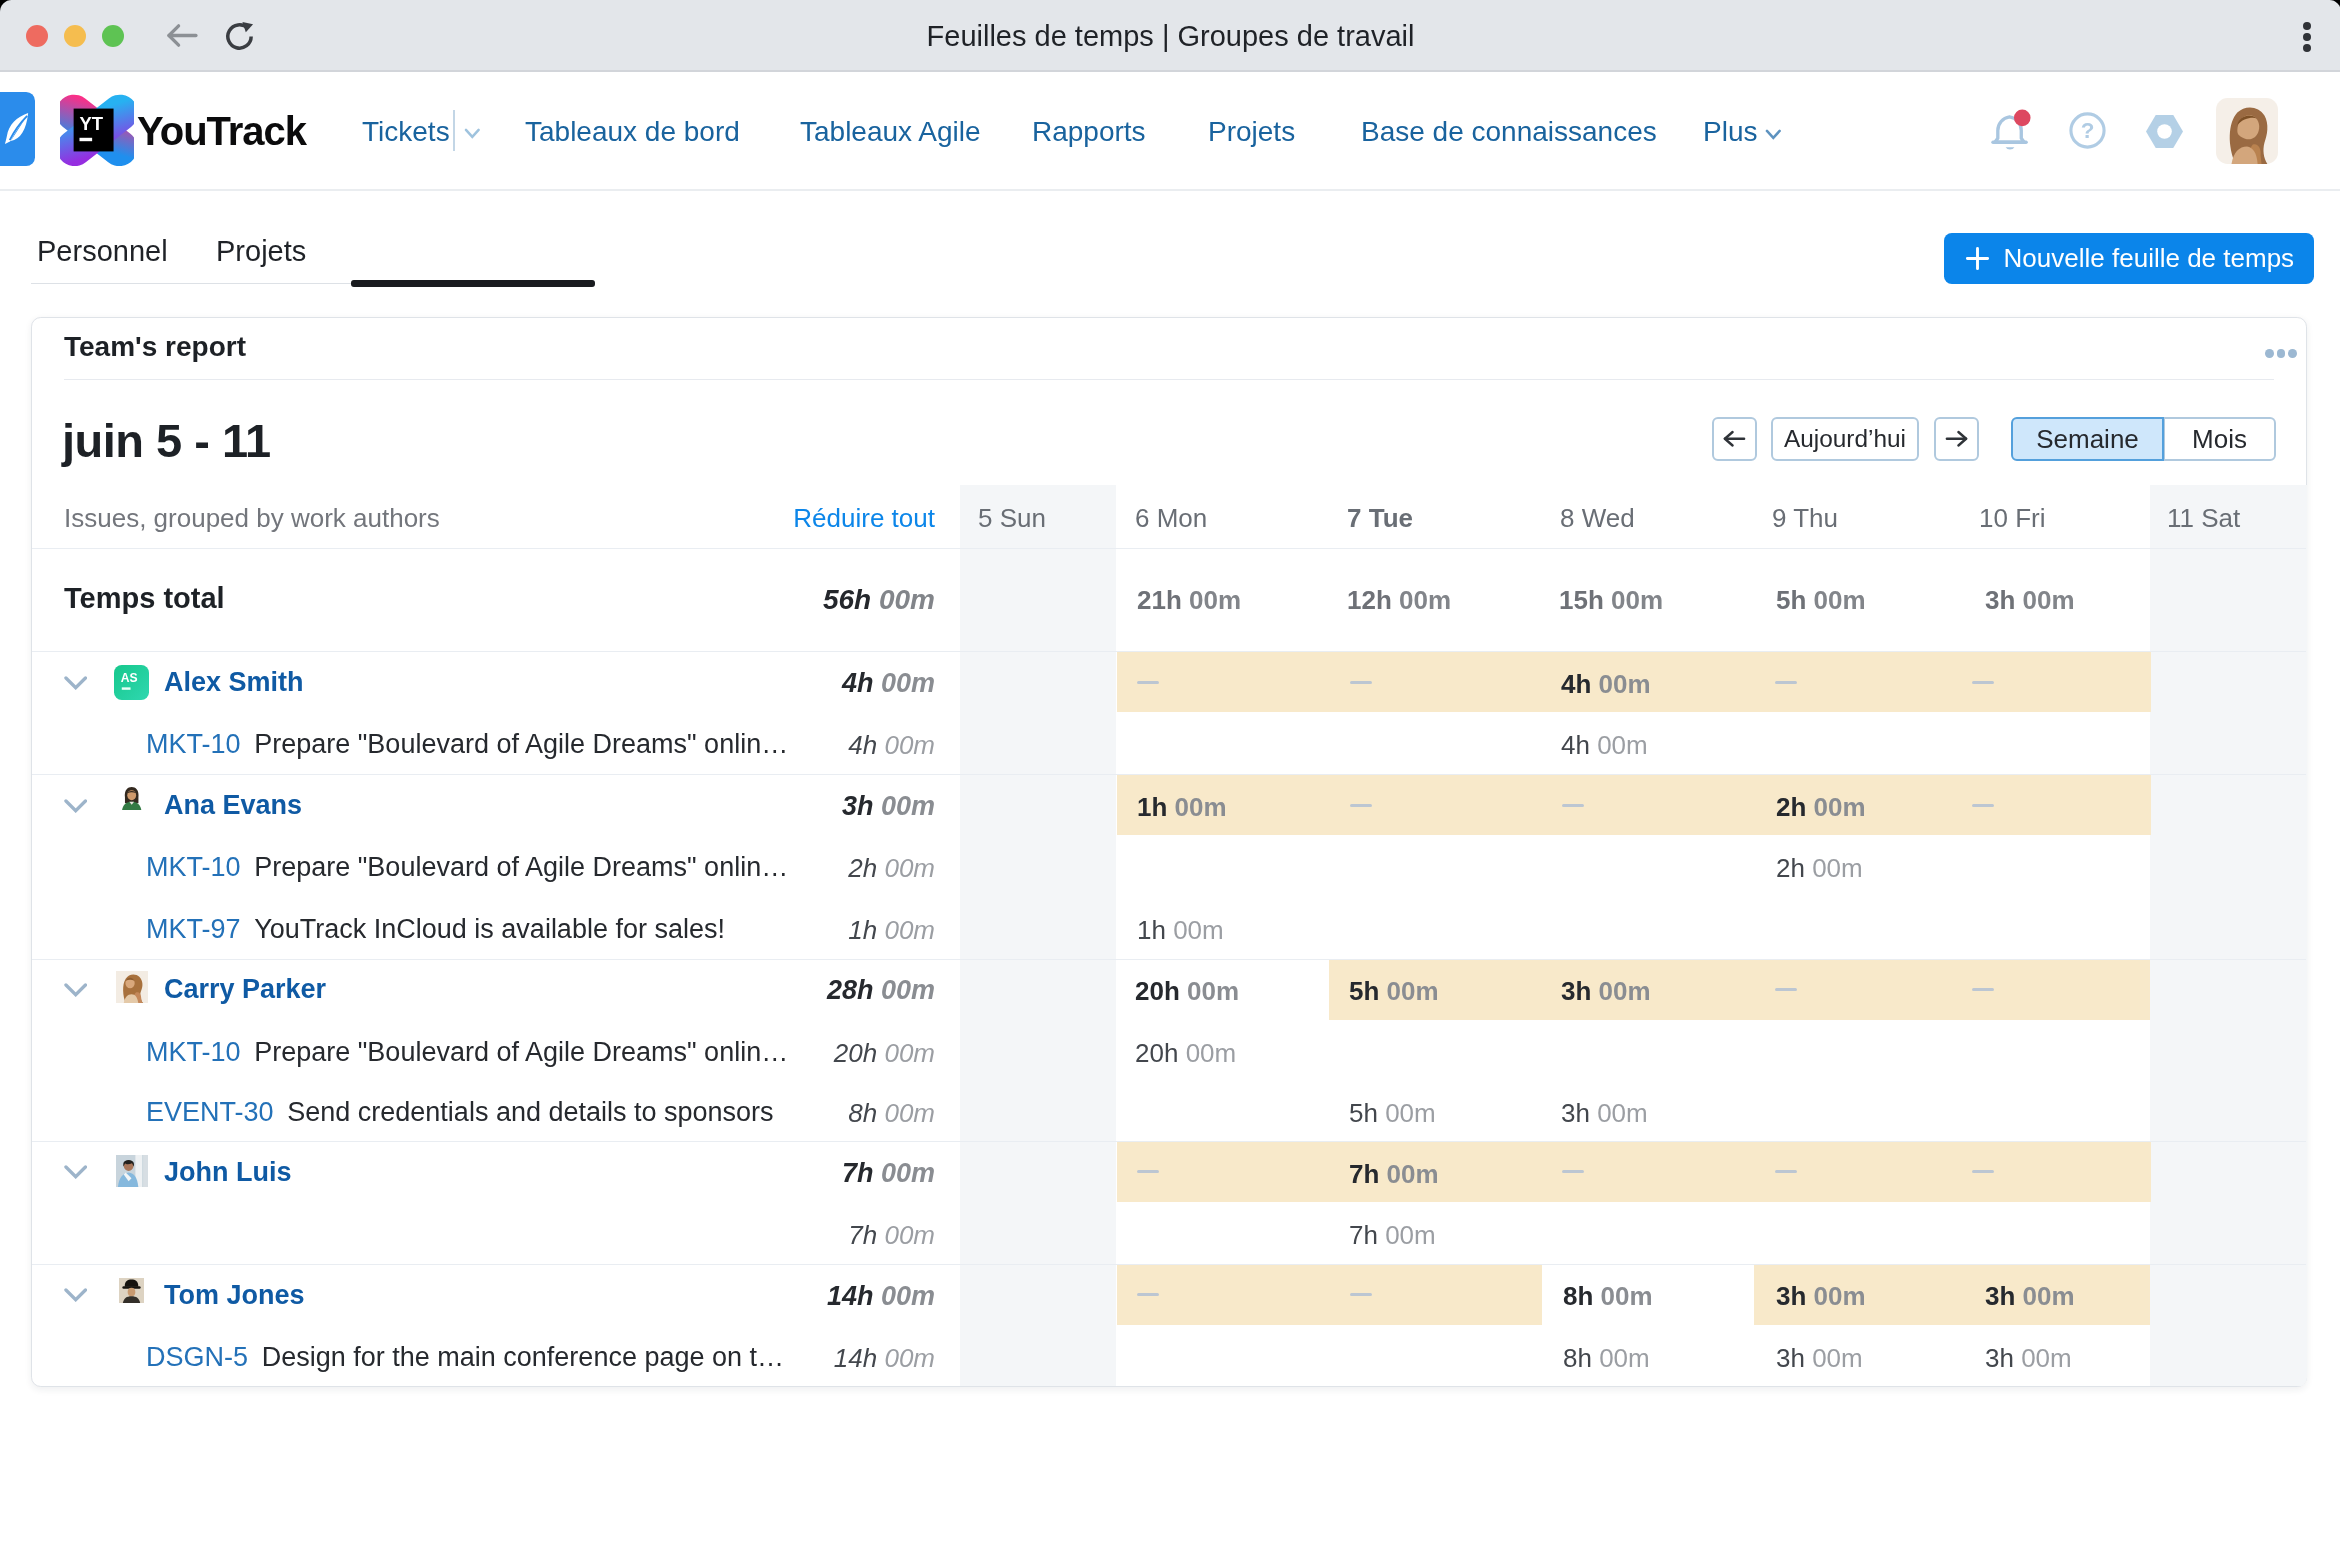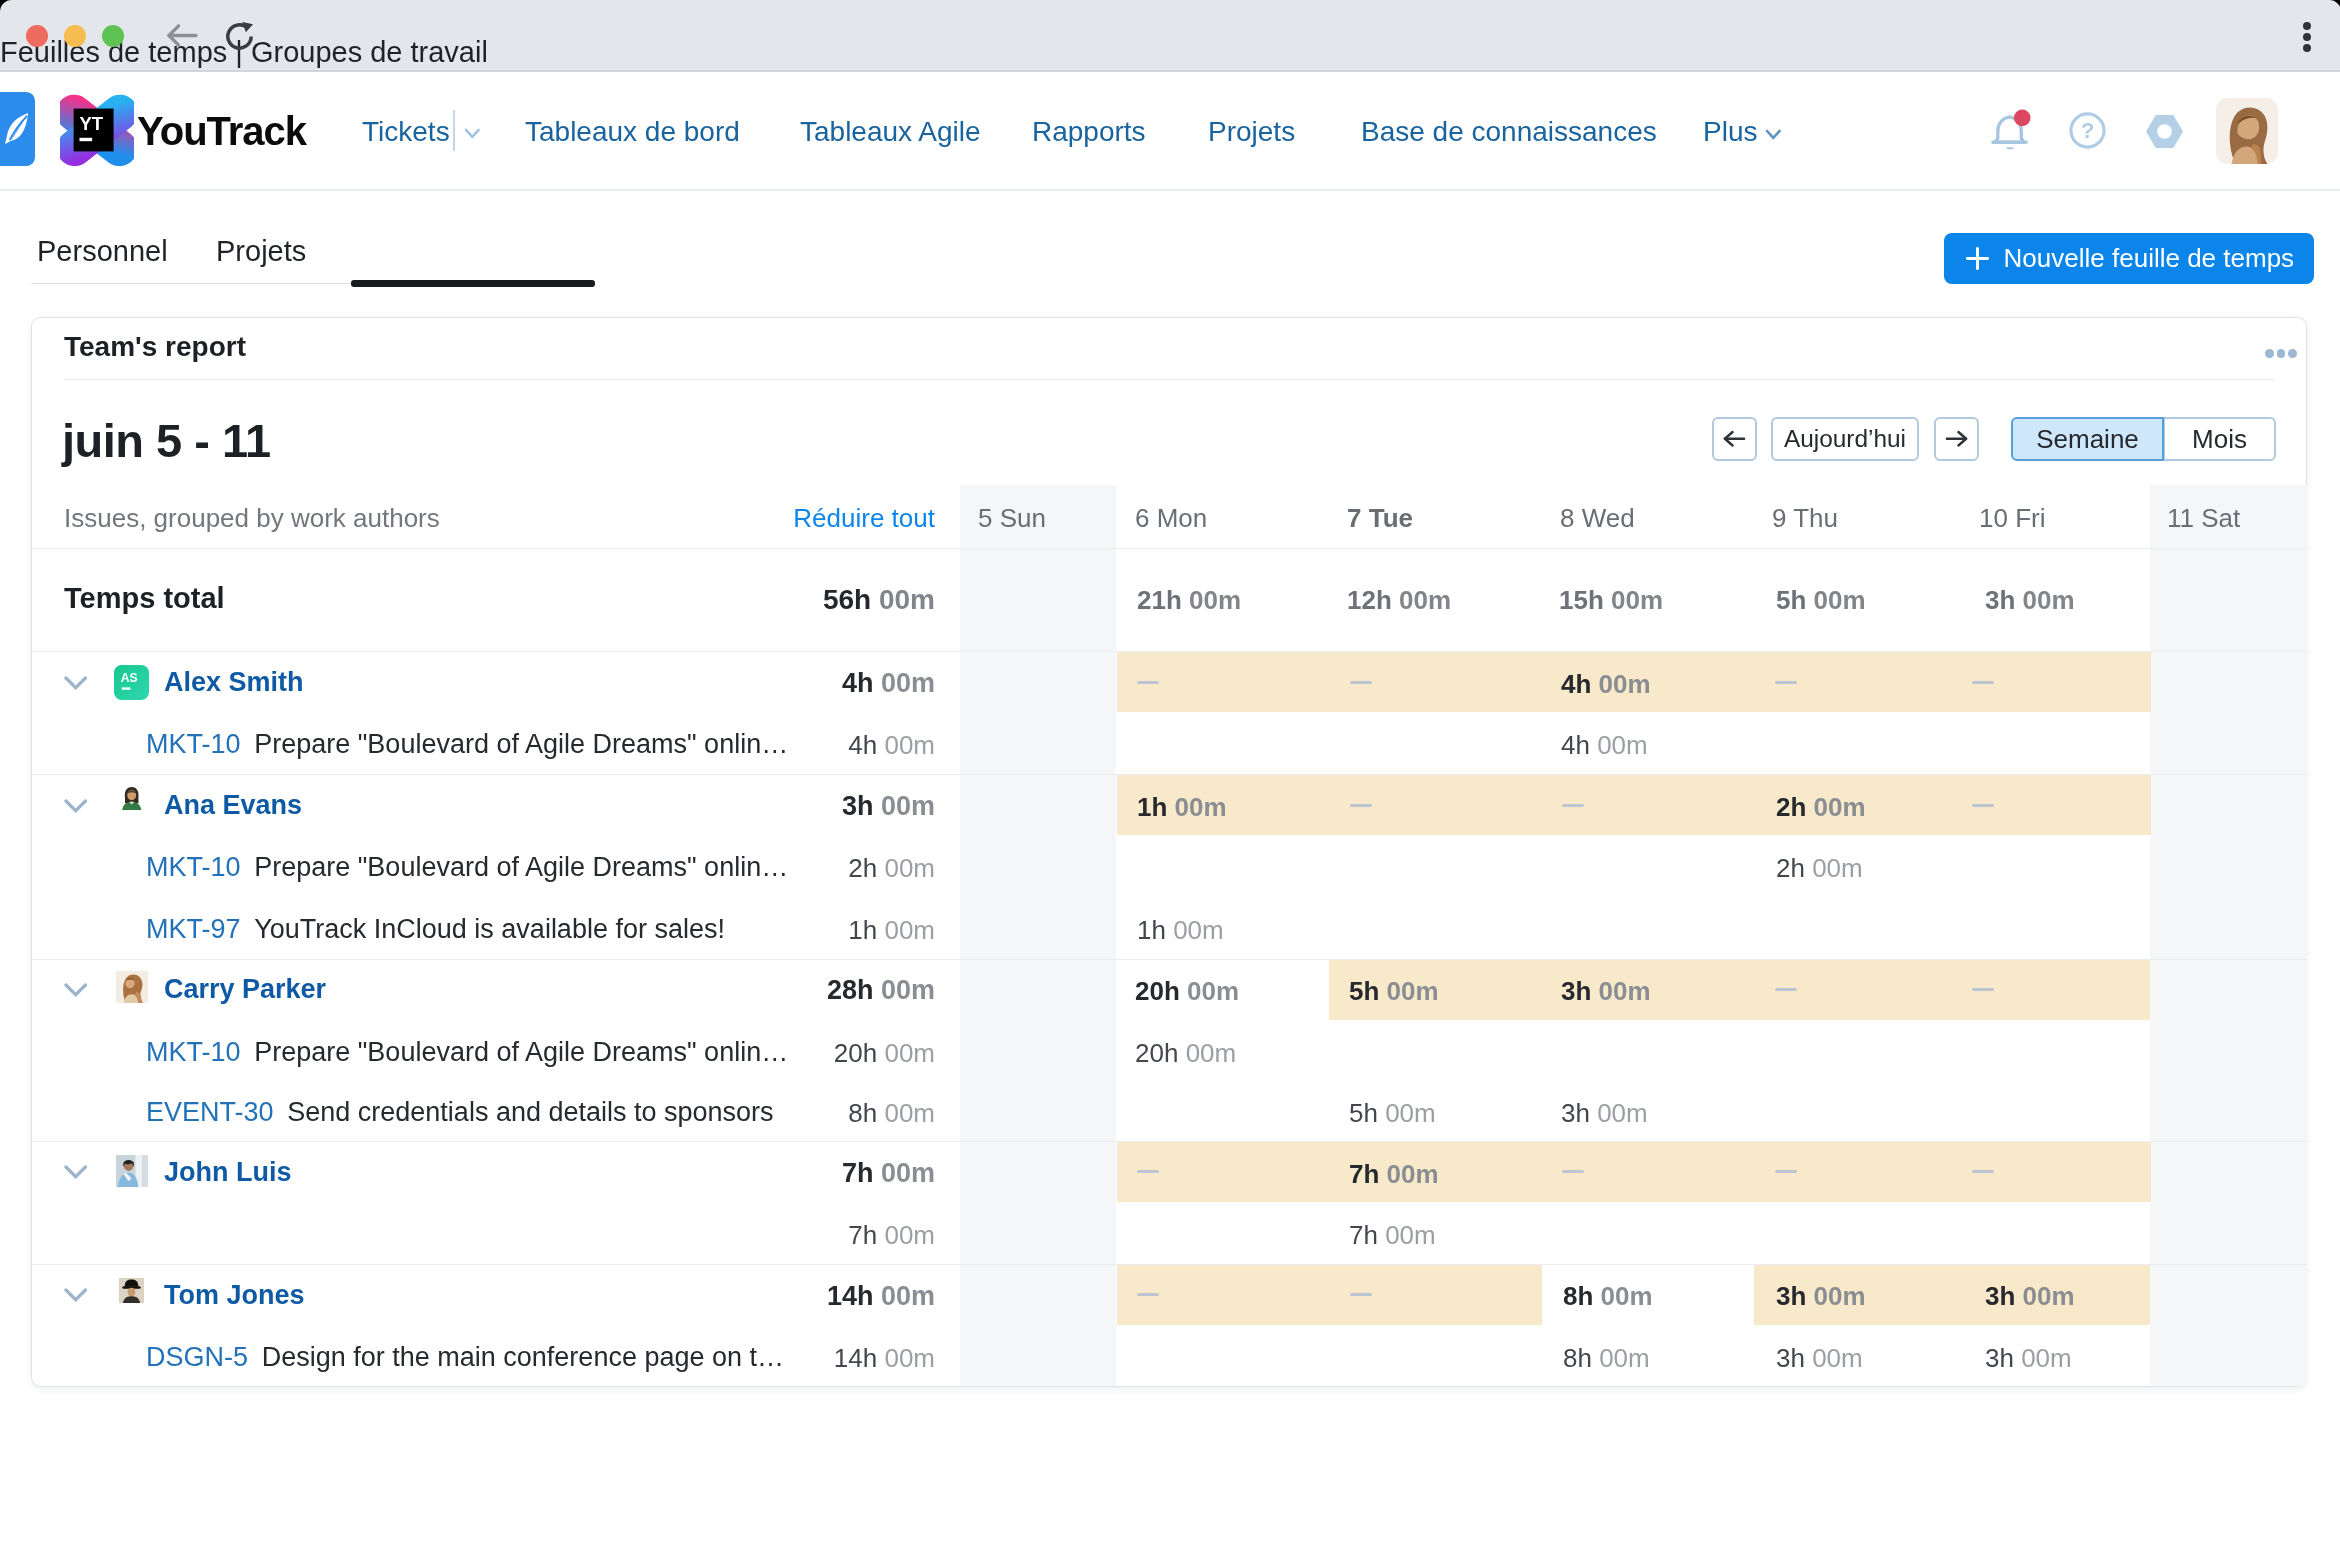--- a/index.html
+++ b/index.html
@@ -5,21 +5,21 @@
 html,body{margin:0;padding:0;}
 body{width:2341px;height:1560px;background:#fff;font-family:"Liberation Sans",sans-serif;-webkit-font-smoothing:antialiased;}
 #root{position:relative;width:2341px;height:1560px;overflow:hidden;background:#fff;}
 .abs{position:absolute;}
 
 #corner-l,#corner-r{position:absolute;top:0;width:29px;height:29px;background:#000;z-index:0;}
 #corner-l{left:0;} #corner-r{right:0;}
 #chrome{position:absolute;left:0;top:0;width:2341px;height:72px;background:#e3e6ea;border-bottom:2px solid #d2d5da;border-radius:11.7px 11.7px 0 0;z-index:1;box-sizing:border-box;}
 .tl{position:absolute;top:25px;width:22.4px;height:22.4px;border-radius:50%;z-index:2;}
 #white-below{position:absolute;left:0;top:72px;width:2341px;height:1488px;background:#fff;z-index:0;}
-#title{position:absolute;top:0;height:72px;line-height:72px;width:2341px;font-size:29px;color:#1f2227;z-index:2;margin-top:16px;}
+#title{position:absolute;top:0;height:72px;line-height:72px;width:2341px;text-align:center;font-size:29px;color:#1f2227;z-index:2;}
 
 #appbar{position:absolute;left:0;top:74px;width:2341px;height:117px;background:#fff;border-bottom:2px solid #eaedf0;box-sizing:border-box;z-index:1;}
 .nav{position:absolute;top:74px;height:115px;line-height:115px;font-size:28px;color:#19639e;z-index:3;}
 #wordmark{position:absolute;left:137px;top:74px;height:115px;line-height:115px;z-index:3;font-size:40px;font-weight:800;letter-spacing:-1px;color:#0b0b0c;}
 
 .tab{position:absolute;top:217px;height:68px;line-height:68px;font-size:29px;color:#1f2227;}
 #tabline{position:absolute;left:31px;top:283px;width:563px;height:1px;background:#dde1e6;}
 #tabactive{position:absolute;left:351px;top:280px;width:244px;height:6.8px;background:#191b1f;border-radius:2.9px;}
 #newbtn{position:absolute;left:1944px;top:233px;width:370px;height:51px;background:#0b85ea;border-radius:7.8px;color:#fff;font-size:26px;display:flex;align-items:center;justify-content:center;}
 
@@ -29,21 +29,21 @@
 .hline{position:absolute;left:32px;width:2274px;height:1px;background:#e9edf2;z-index:3;}
 .beige{position:absolute;background:#f8e9ca;z-index:2;}
 .cellv{position:absolute;font-size:26px;z-index:4;white-space:nowrap;}
 .dash{position:absolute;width:21.5px;height:3.4px;background:#bcc6d2;border-radius:2px;z-index:4;}
 .hpart{color:#43474d;} .mpart{color:#9b9ea3;}
 .g .hpart{color:#26292e;font-weight:700;} .g .mpart{color:#8a8d92;font-weight:700;}
 .t .hpart{color:#6e7177;font-weight:700;} .t .mpart{color:#82858a;font-weight:700;}
 .rowname{position:absolute;left:164px;font-size:27px;font-weight:700;color:#0f5aa4;z-index:4;white-space:nowrap;}
 .subrow{position:absolute;left:146px;font-size:27px;z-index:4;white-space:nowrap;color:#26292e;}
 .subrow .id{color:#2371b8;margin-right:13.7px;}
-.rtot{position:absolute;font-size:26px;z-index:4;white-space:nowrap;}
+.rtot{position:absolute;font-size:26px;z-index:4;white-space:nowrap;font-style:italic;}
 .chev{position:absolute;left:64px;width:23.4px;height:13.7px;z-index:4;}
 .avatar{position:absolute;z-index:4;}
 .daylab{position:absolute;top:503px;font-size:26px;color:#696e75;z-index:4;white-space:nowrap;}
 .ctlbtn{position:absolute;top:417px;height:44px;box-sizing:border-box;border:2px solid #b0c9de;border-radius:5.9px;background:#fff;display:flex;align-items:center;justify-content:center;font-size:26px;color:#26292e;z-index:4;}
 </style>
 </head>
 <body>
 <div id="root">
   <div id="corner-l"></div><div id="corner-r"></div>
   <div id="white-below"></div>

